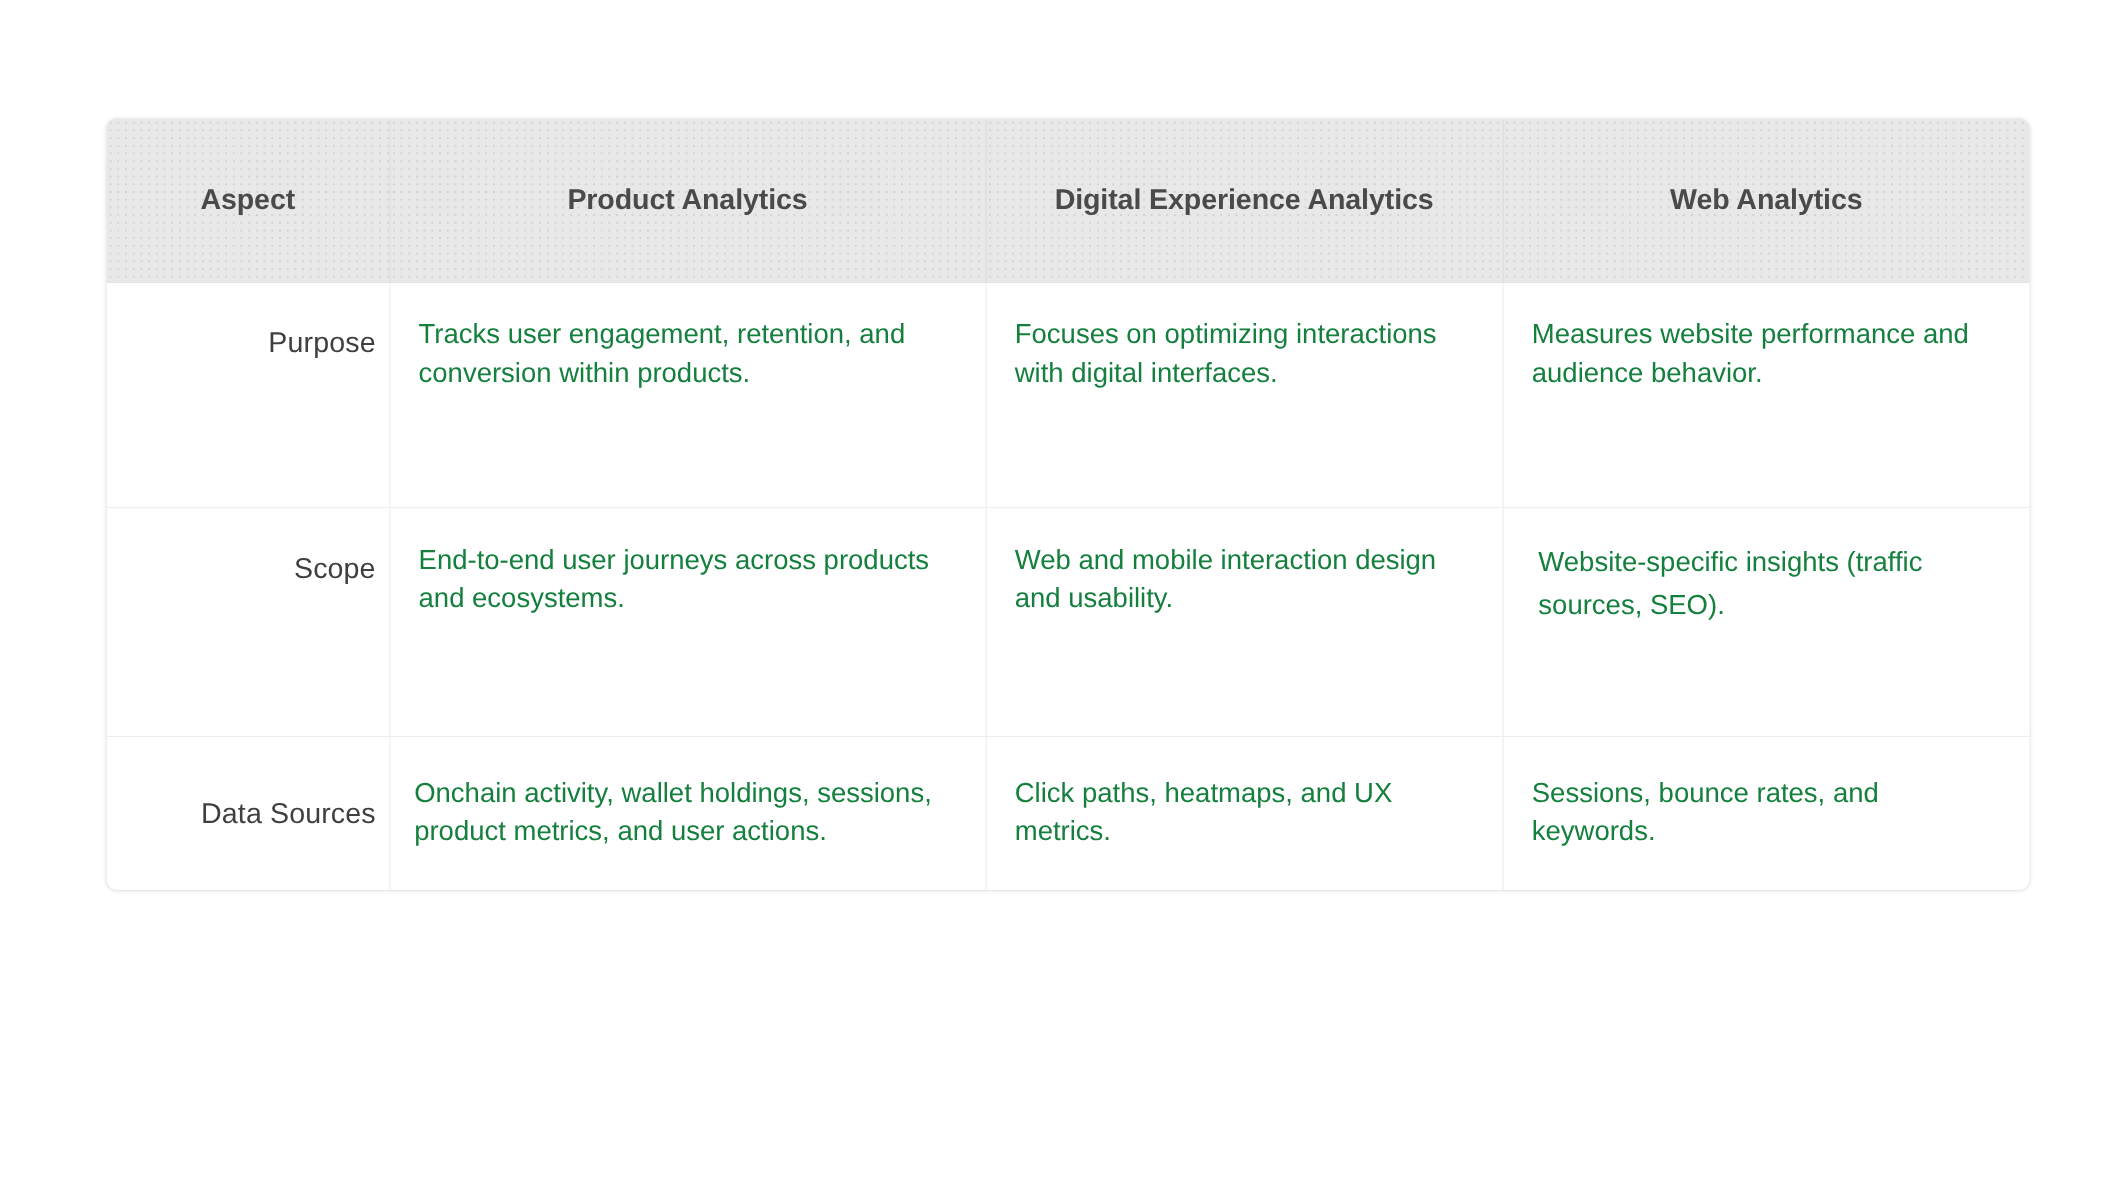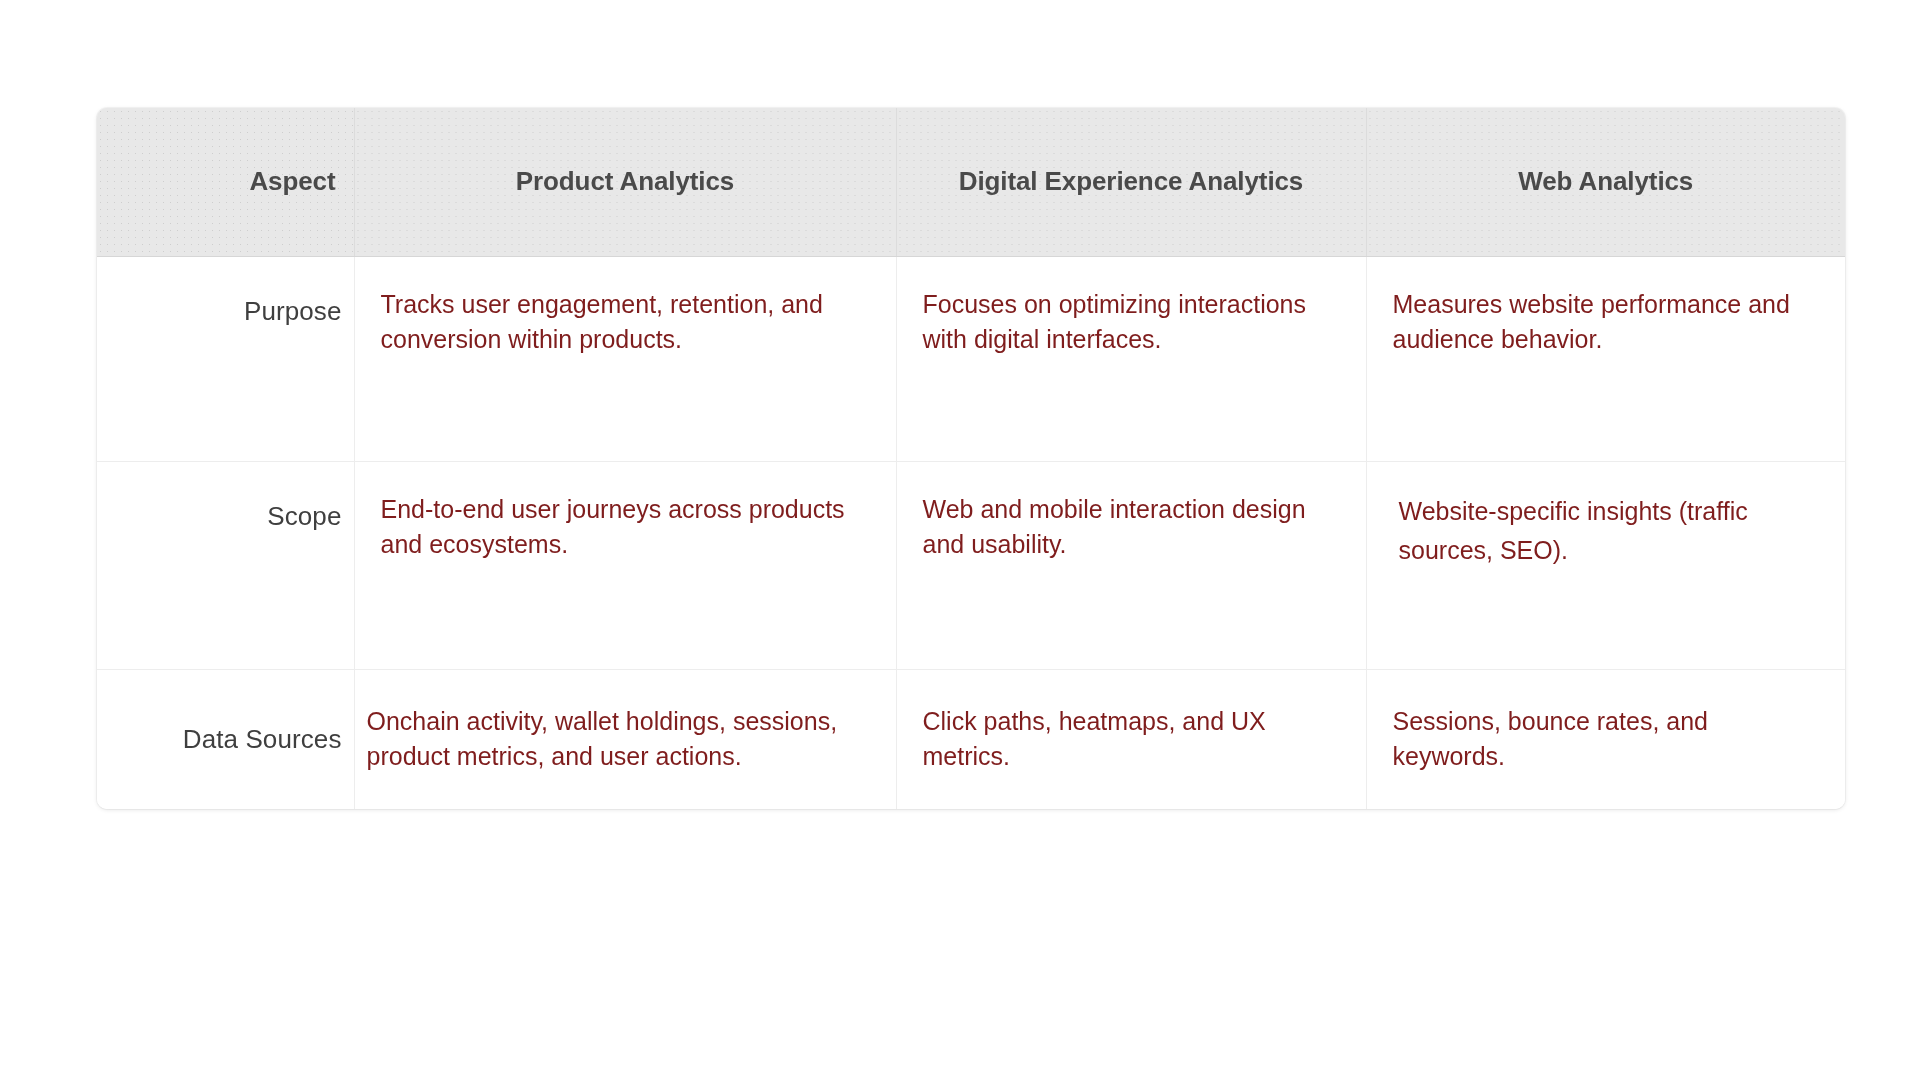--- a/index.html
+++ b/index.html
@@ -60,21 +60,21 @@
     border-bottom: 1px solid #d6d6d6;
     letter-spacing: -0.1px;
   }
   thead th:last-child { border-right: none; }
 
   
   tbody td {
     border-right: 1px solid #ededed;
     border-bottom: 1px solid #ededed;
     vertical-align: top;
-    color: #7f1d1d;
+    color: #15803d;
     font-size: 25px;
     line-height: 1.42;
     padding: 30px 22px 30px 26px;
     background: #ffffff;
   }
   tbody td:last-child { border-right: none; }
   tbody tr:last-child td { border-bottom: none; }
 
   
   td.aspect {
@@ -97,35 +97,35 @@
   tr.row-purpose td,
   tr.row-scope td { vertical-align: top; }
 
   tr.row-datasources td,
   tr.row-web3 td  { vertical-align: middle; }
 
   tr.row-purpose td.aspect,
   tr.row-scope td.aspect { vertical-align: top; padding-top: 36px; }
 
   
-  td.wide  { font-size: 25px; padding-left: 12px; }
+  td.wide  { font-size: 25px; padding-left: 22px; }
   td.nudge { padding-left: 32px; }
   td.loose { line-height: 1.56; }
 </style>
 </head>
 <body>
 
 <div class="page">
 
   <div class="table-wrap">
     <table class="cmp">
 
       <thead>
         <tr>
-          <th style="width:257px;text-align:right;">Aspect</th>
+          <th style="width:257px;">Aspect</th>
           <th style="width:542px;">Product Analytics</th>
           <th style="width:470px;">Digital Experience Analytics</th>
           <th style="width:479px;">Web Analytics</th>
         </tr>
       </thead>
 
       <tbody>
 
         <tr class="row-purpose">
           <td class="aspect">Purpose</td>

